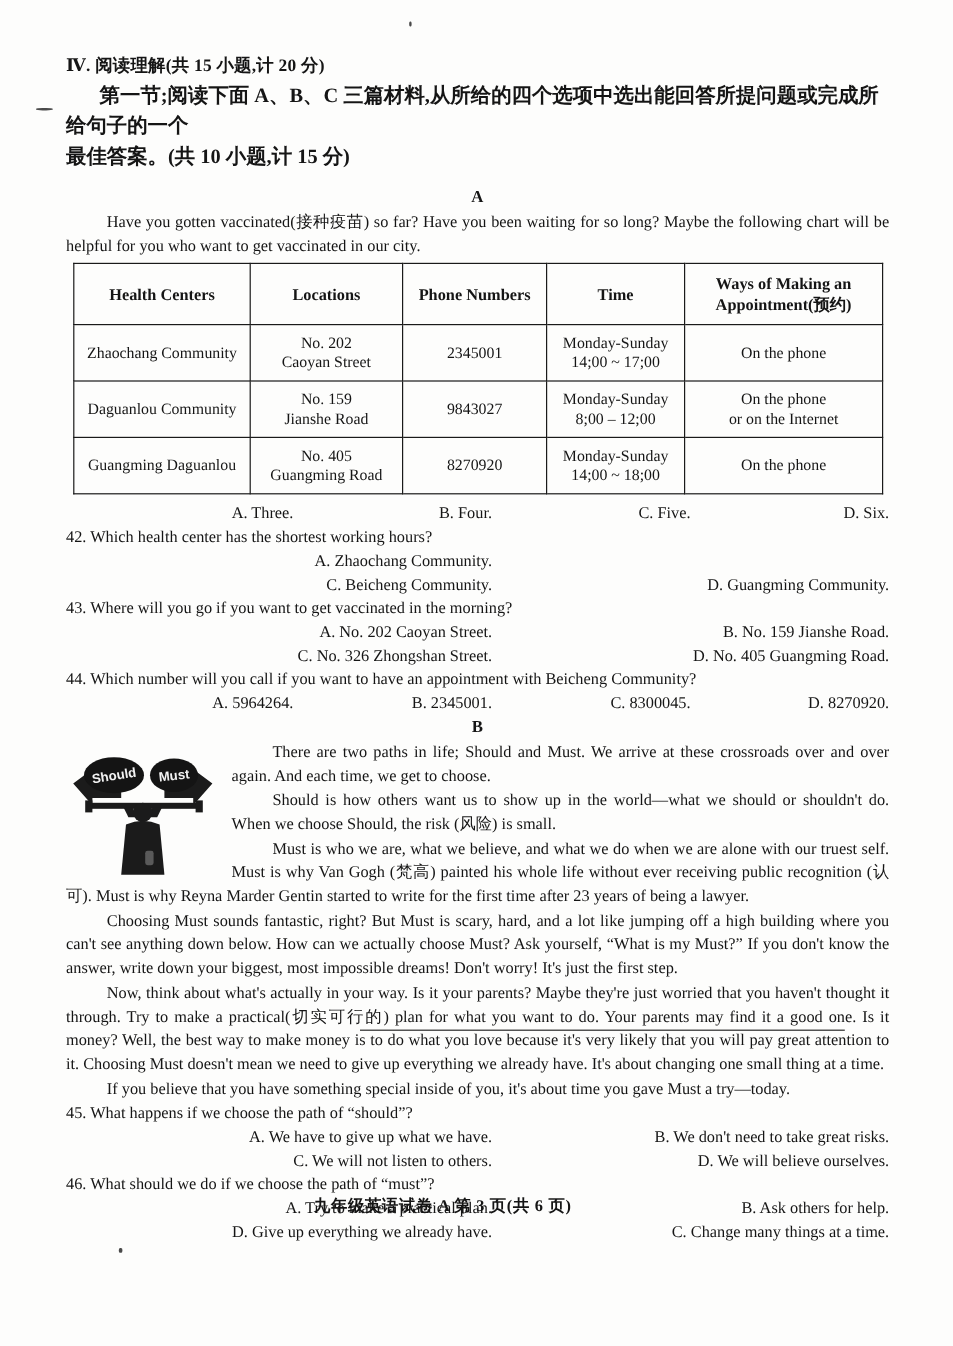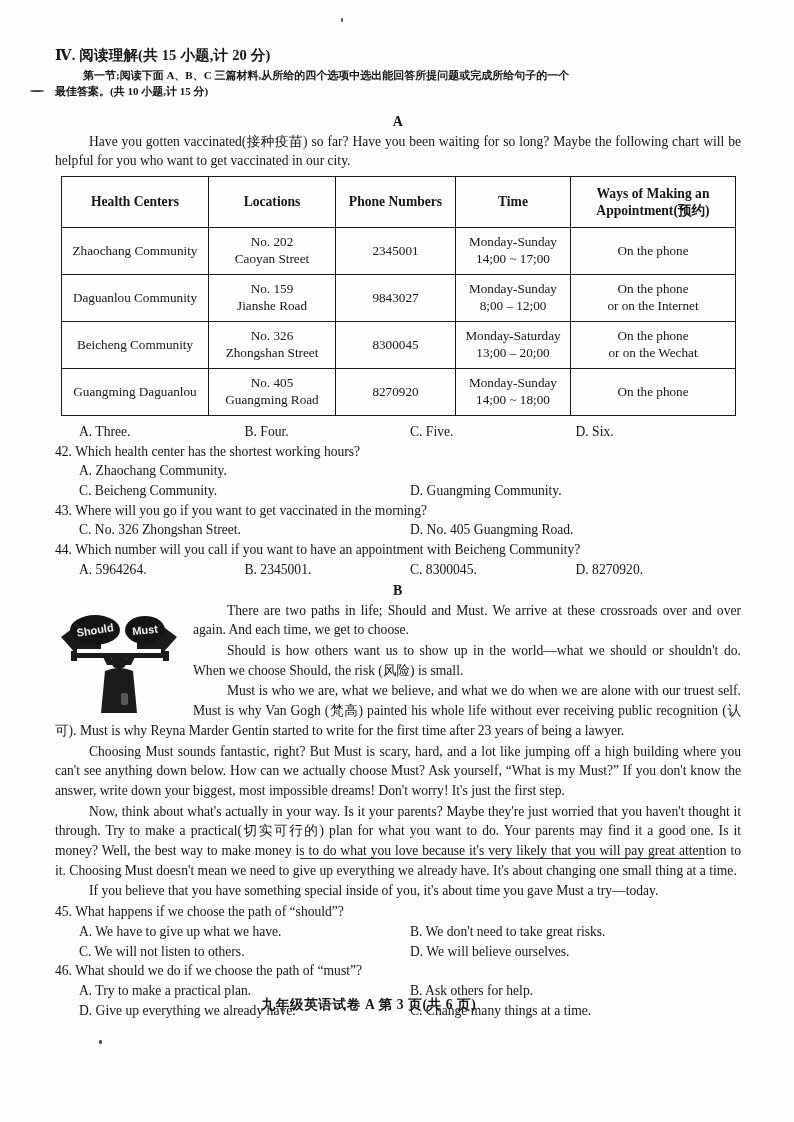--- a/index.html
+++ b/index.html
@@ -41,21 +41,21 @@
 
   
   .sec-head {
     font-weight: bold;
     font-size: 14.5px;
     letter-spacing: .2px;
     line-height: 1.35;
     margin: 0 0 1px 0;
   }
   .sec-sub {
-    font-size: 11px;
+    font-size: 17px;
     line-height: 1.5;
     margin: 0 0 14px 0;
     text-indent: 28px;
     font-weight: bold;
   }
   .sec-sub .tail { display: block; text-indent: 0; }
 
   .passage-letter {
     text-align: center;
     font-weight: bold;
@@ -106,20 +106,21 @@
     font-size: 13.6px;
     line-height: 1.45;
     margin: 0;
   }
   .q-stem { display: block; }
   .opts-row {
     display: flex;
     font-size: 13.6px;
     line-height: 1.45;
     padding-left: 24px;
+    text-align: right;
   }
   .opts-row.four > span { width: 25%; }
   .opts-row.two > span { width: 50%; }
   .opts-row.two > span:first-child { padding-left: 0; }
 
   
   .illus-wrap {
     float: left;
     width: 128px;
     height: 112px;
@@ -226,36 +227,20 @@
           <td>
             <span class="cell-l1">Monday-Sunday</span>
             <span class="cell-l2">8;00 – 12;00</span>
           </td>
           <td>
             <span class="cell-l1">On the phone</span>
             <span class="cell-l2">or on the Internet</span>
           </td>
         </tr>
         <tr>
-          <td>Beicheng Community</td>
-          <td>
-            <span class="cell-l1">No. 326</span>
-            <span class="cell-l2">Zhongshan Street</span>
-          </td>
-          <td>8300045</td>
-          <td>
-            <span class="cell-l1">Monday-Saturday</span>
-            <span class="cell-l2">13;00 – 20;00</span>
-          </td>
-          <td>
-            <span class="cell-l1">On the phone</span>
-            <span class="cell-l2">or on the Wechat</span>
-          </td>
-        </tr>
-        <tr>
           <td>Guangming Daguanlou</td>
           <td>
             <span class="cell-l1">No. 405</span>
             <span class="cell-l2">Guangming Road</span>
           </td>
           <td>8270920</td>
           <td>
             <span class="cell-l1">Monday-Sunday</span>
             <span class="cell-l2">14;00 ~ 18;00</span>
           </td>
@@ -282,20 +267,24 @@
         <span>A. Zhaochang Community.</span>
       </div>
       <div class="opts-row two">
         <span>C. Beicheng Community.</span>
         <span>D. Guangming Community.</span>
       </div>
     </div>
 
     <div class="q">
       <span class="q-stem">43. Where will you go if you want to get vaccinated in the morning?</span>
+      <div class="opts-row two">
+        <span>A. No. 202 Caoyan Street.</span>
+        <span>B. No. 159 Jianshe Road.</span>
+      </div>
       <div class="opts-row two">
         <span>C. No. 326 Zhongshan Street.</span>
         <span>D. No. 405 Guangming Road.</span>
       </div>
     </div>
 
     <div class="q">
       <span class="q-stem">44. Which number will you call if you want to have an appointment with Beicheng Community?</span>
       <div class="opts-row four">
         <span>A. 5964264.</span>

